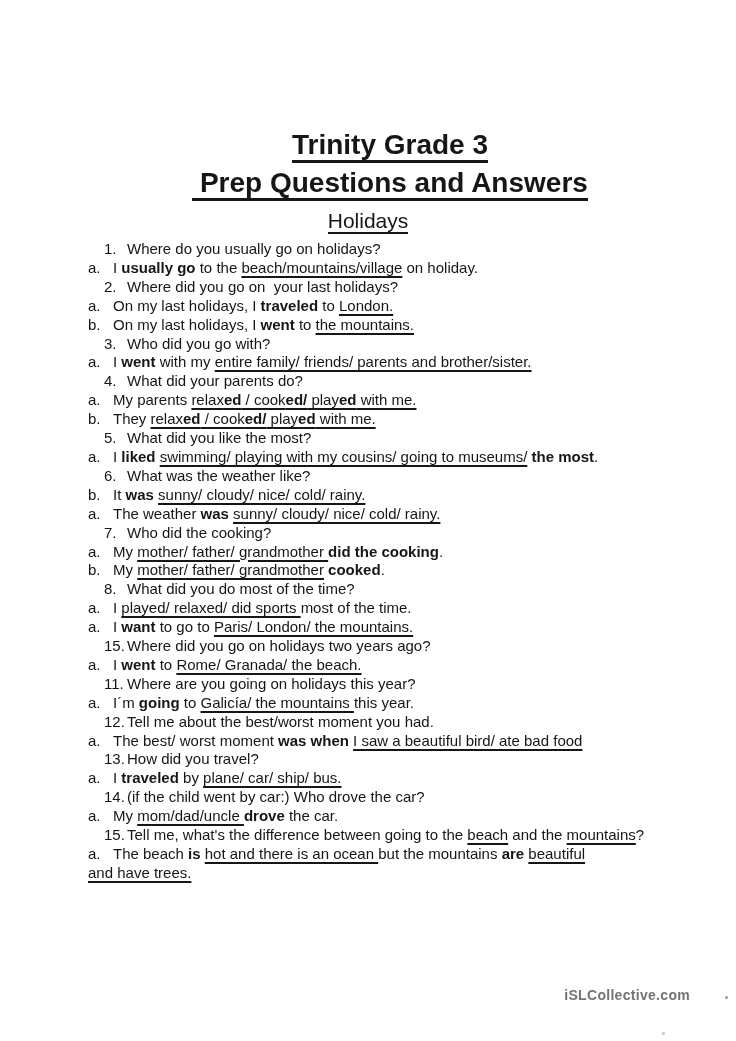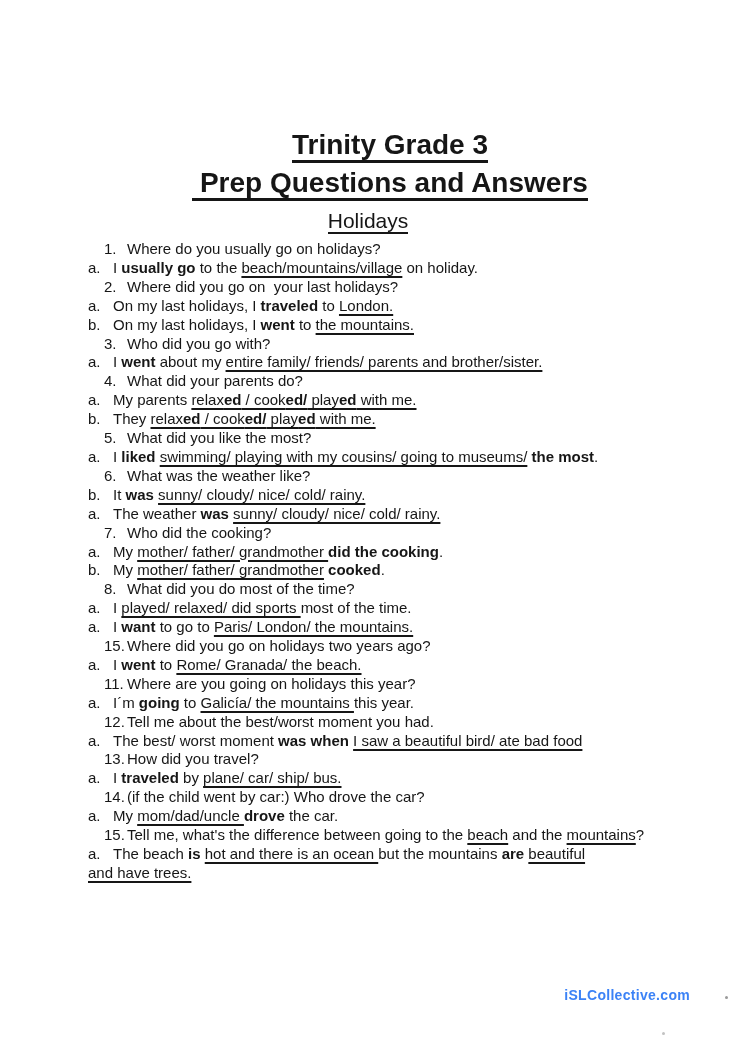--- a/index.html
+++ b/index.html
@@ -21,21 +21,21 @@
   .q { padding-left: 104px; padding-right: 14px; white-space: pre-wrap; }
   .num { display: inline-block; width: 23px; white-space: pre; }
   .a { padding-left: 88px; padding-right: 8px; white-space: pre-wrap; }
   .alab { display: inline-block; width: 25px; white-space: pre; }
 
   .b { font-weight: 700; }
   .u { text-decoration: underline; text-decoration-thickness: 1.5px; text-underline-offset: 2.5px; }
 
   .watermark {
     position: absolute; top: 987px; right: 46px;
-    font-size: 14px; font-weight: 700; color: #3b82f6; letter-spacing: 0.3px;
+    font-size: 14px; font-weight: 700; color: #737373; letter-spacing: 0.3px;
   }
   .speck { position: absolute; border-radius: 50%; }
   .s1 { width: 3px; height: 3px; left: 725px; top: 996px; background: #9a9a9a; }
   .s2 { width: 3px; height: 3px; left: 662px; top: 1032px; background: #c2c2c2; }
 </style>
 </head>
 <body>
 
 <div class="page">
   <div class="title-block">
@@ -44,21 +44,21 @@
     <div class="t2"><span class="tu2">Holidays</span></div>
   </div>
 
   <div class="qlist">
       <div class="q"><span class="num">1.</span><span class="qt"><span>Where do you usually go on holidays?</span></span></div>
       <div class="a"><span class="alab">a.</span><span class="at"><span>I </span><span class="b">usually go</span><span> to the </span><span class="u">beach/mountains/village</span><span> on holiday.</span></span></div>
       <div class="q"><span class="num">2.</span><span class="qt"><span>Where did you go on  your last holidays?</span></span></div>
       <div class="a"><span class="alab">a.</span><span class="at"><span>On my last holidays, I </span><span class="b">traveled</span><span> to </span><span class="u">London.</span></span></div>
       <div class="a"><span class="alab">b.</span><span class="at"><span>On my last holidays, I </span><span class="b">went</span><span> to </span><span class="u">the mountains.</span></span></div>
       <div class="q"><span class="num">3.</span><span class="qt"><span>Who did you go with?</span></span></div>
-      <div class="a"><span class="alab">a.</span><span class="at"><span>I </span><span class="b">went</span><span> about my </span><span class="u">entire family/ friends/ parents and brother/sister.</span></span></div>
+      <div class="a"><span class="alab">a.</span><span class="at"><span>I </span><span class="b">went</span><span> with my </span><span class="u">entire family/ friends/ parents and brother/sister.</span></span></div>
       <div class="q"><span class="num">4.</span><span class="qt"><span>What did your parents do?</span></span></div>
       <div class="a"><span class="alab">a.</span><span class="at"><span>My parents </span><span class="u">relax</span><span class="b u">ed</span><span class="u"> / cook</span><span class="b u">ed/</span><span class="u"> play</span><span class="b u">ed</span><span class="u"> with me.</span></span></div>
       <div class="a"><span class="alab">b.</span><span class="at"><span>They </span><span class="u">relax</span><span class="b u">ed</span><span class="u"> / cook</span><span class="b u">ed/</span><span class="u"> play</span><span class="b u">ed</span><span class="u"> with me.</span></span></div>
       <div class="q"><span class="num">5.</span><span class="qt"><span>What did you like the most?</span></span></div>
       <div class="a"><span class="alab">a.</span><span class="at"><span>I </span><span class="b">liked</span><span> </span><span class="u">swimming/ playing with my cousins/ going to museums/</span><span> </span><span class="b">the most</span><span>.</span></span></div>
       <div class="q"><span class="num">6.</span><span class="qt"><span>What was the weather like?</span></span></div>
       <div class="a"><span class="alab">b.</span><span class="at"><span>It </span><span class="b">was</span><span> </span><span class="u">sunny/ cloudy/ nice/ cold/ rainy.</span></span></div>
       <div class="a"><span class="alab">a.</span><span class="at"><span>The weather </span><span class="b">was</span><span> </span><span class="u">sunny/ cloudy/ nice/ cold/ rainy.</span></span></div>
       <div class="q"><span class="num">7.</span><span class="qt"><span>Who did the cooking?</span></span></div>
       <div class="a"><span class="alab">a.</span><span class="at"><span>My </span><span class="u">mother/ father/ grandmother </span><span class="b">did the cooking</span><span>.</span></span></div>

